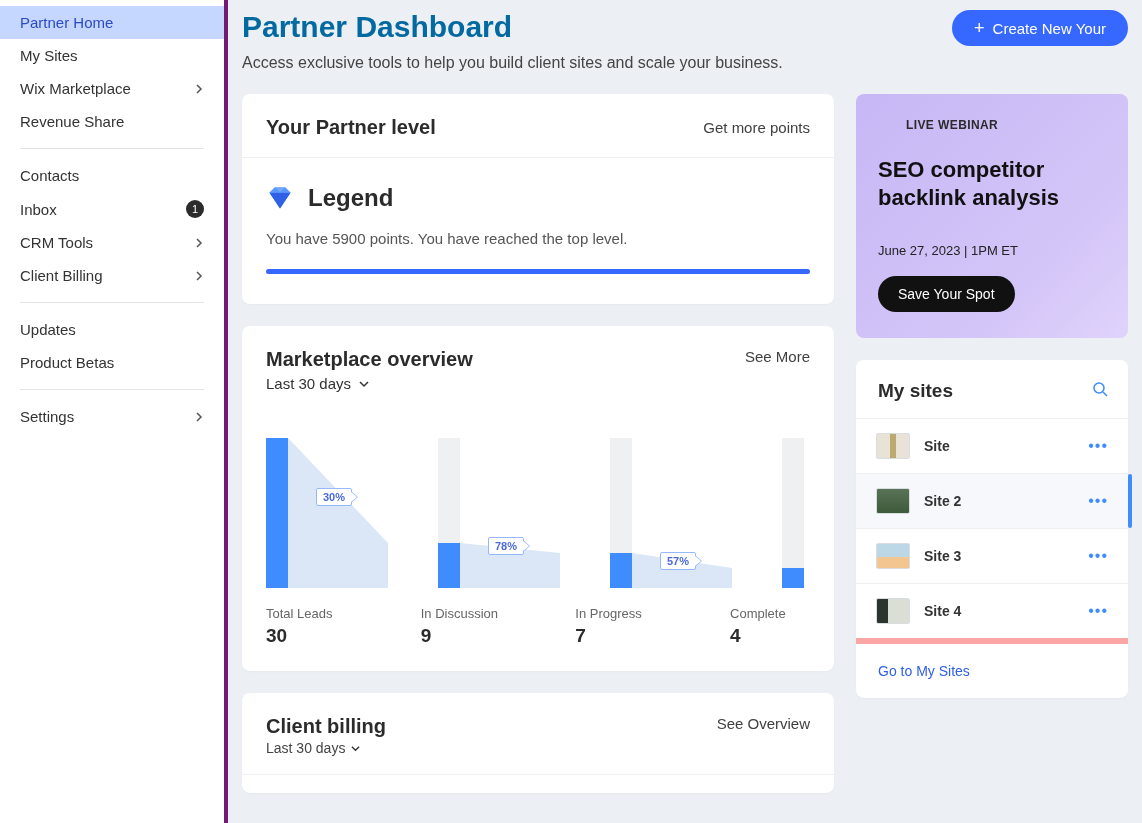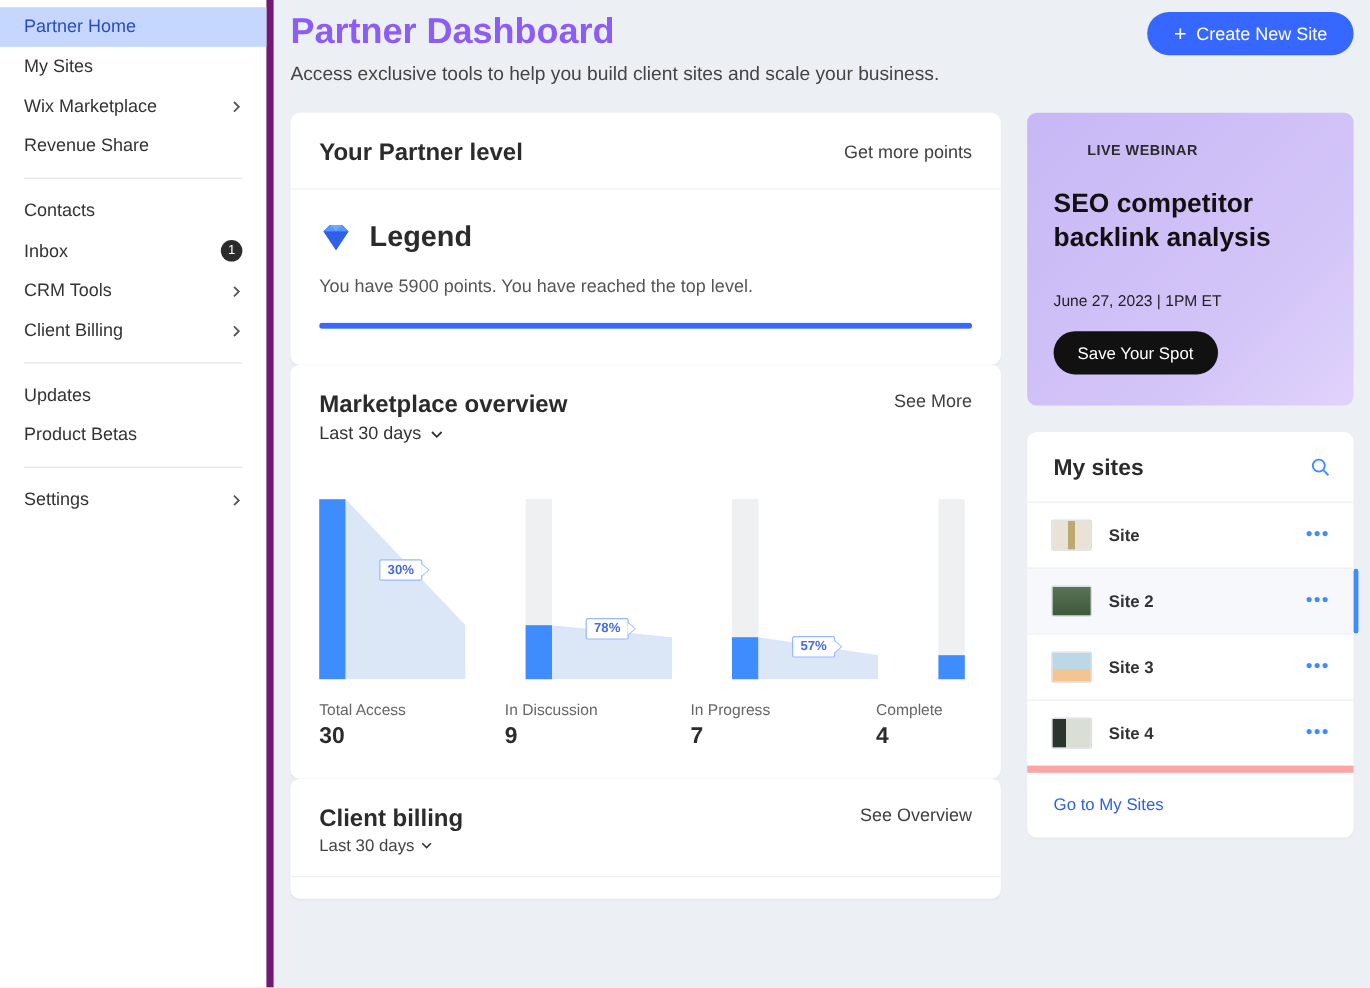--- a/index.html
+++ b/index.html
@@ -12,21 +12,21 @@
     height: 823px;
     overflow: hidden;
   }
 
   
   .sidebar {
     width: 228px;
     background: #fff;
     flex-shrink: 0;
     padding-top: 6px;
-    border-right: 6px solid #701a75;
+    border-right: 4px solid #701a75;
   }
   .nav-group { padding: 0 0; }
   .nav-divider { height: 1px; background: #e1e4e8; margin: 10px 20px; }
   .nav-item {
     display: flex; align-items: center; justify-content: space-between;
     padding: 8px 20px;
     font-size: 15px;
     color: #333;
     cursor: pointer;
   }
@@ -42,37 +42,37 @@
   
   .main {
     flex: 1;
     padding: 0 14px 0 14px;
     overflow-y: auto;
   }
   .header-row {
     display: flex; justify-content: space-between; align-items: flex-start;
     padding: 10px 0 6px 0;
   }
-  .page-title { font-size: 30px; font-weight: 700; color: #8b5cf6; }
+  .page-title { font-size: 30px; font-weight: 700; color: #0369a1; }
   .page-subtitle { font-size: 16px; color: #444; margin-top: 2px; margin-bottom: 22px; }
   .create-btn {
     display: inline-flex; align-items: center; gap: 8px;
     background: #3668ff; color: #fff; border: none;
     padding: 9px 22px; border-radius: 22px;
     font-size: 15px; font-weight: 500; cursor: pointer;
   }
   .plus { font-size: 18px; line-height: 1; }
 
   .content-grid {
     display: grid;
     grid-template-columns: 1fr 272px;
     gap: 22px;
     align-items: start;
   }
-  .col-left { display: flex; flex-direction: column; }
+  .col-left { display: flex; flex-direction: column; gap: 22px; }
   .col-right { display: flex; flex-direction: column; gap: 22px; }
 
   .card {
     background: #fff;
     border-radius: 8px;
     box-shadow: 0 1px 2px rgba(0,0,0,0.03);
   }
 
   
   .pl-head {
@@ -233,21 +233,21 @@
         </svg>
     </div>
   </div>
 </nav>
 
 <main class="main">
   <div class="header-row">
     <h1 class="page-title">Partner Dashboard</h1>
     <button class="create-btn">
       <span class="plus">+</span>
-      <span>Create New Site</span>
+      <span>Create New Your</span>
     </button>
   </div>
   <p class="page-subtitle">Access exclusive tools to help you build client sites and scale your business.</p>
 
   <div class="content-grid">
 
     <div class="col-left">
 
       <section class="card">
         <div class="pl-head">
@@ -319,21 +319,21 @@
             </div>
 
             <div class="stage" style="flex:0 0 28px">
               <div class="bar-bg">
                 <div class="bar-fill" style="height:20px"></div>
               </div>
             </div>
           </div>
           <div class="stage-labels">
             <div class="stage-label">
-              <div class="sl-name">Total Access</div>
+              <div class="sl-name">Total Leads</div>
               <div class="sl-val">30</div>
             </div>
             <div class="stage-label">
               <div class="sl-name">In Discussion</div>
               <div class="sl-val">9</div>
             </div>
             <div class="stage-label">
               <div class="sl-name">In Progress</div>
               <div class="sl-val">7</div>
             </div>

